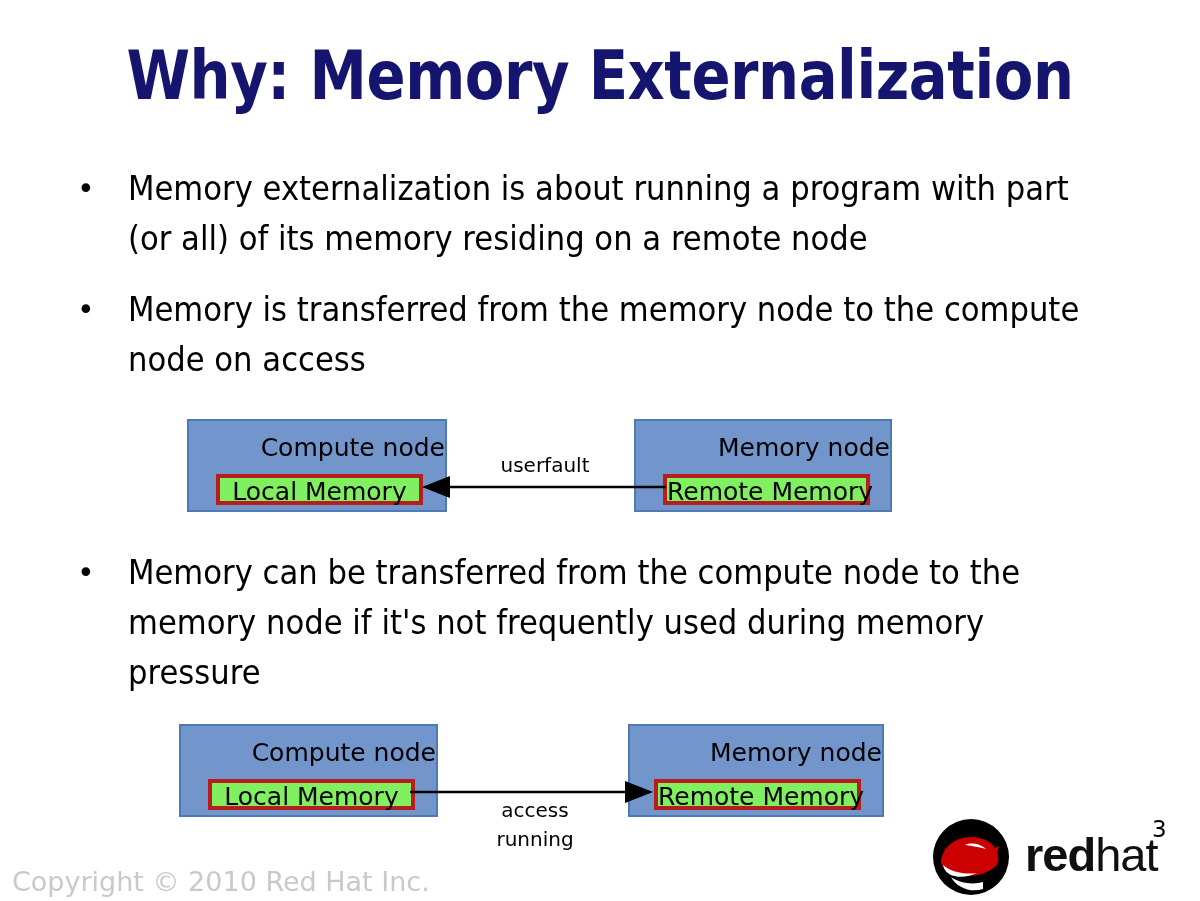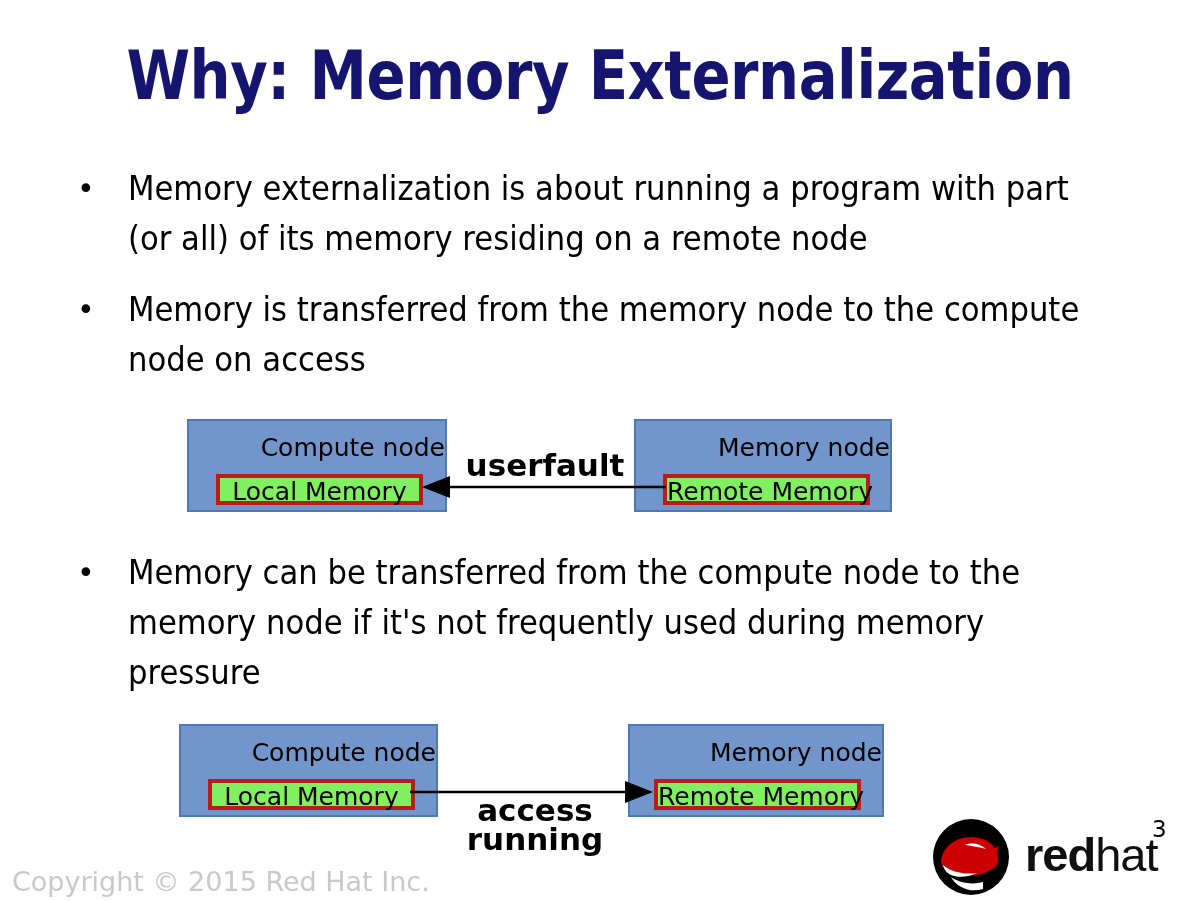--- a/index.html
+++ b/index.html
@@ -94,26 +94,25 @@
     font-size: 25px;
     line-height: 28px;
     color: #000000;
     text-align: center;
     white-space: nowrap;
   }
 
   .arrow-label {
     position: absolute;
     font-family: "DejaVu Sans", sans-serif;
-    font-size: 31px;
+    font-size: 20px;
     line-height: 29px;
     color: #000000;
     text-align: center;
     white-space: nowrap;
-    font-weight: bold;
   }
   .arrow-svg { position: absolute; overflow: visible; }
 
   
   #copyright {
     position: absolute;
     left: 12px;
     top: 865px;
     font-family: "DejaVu Sans", sans-serif;
     font-size: 27px;
@@ -207,21 +206,21 @@
 
     <svg class="arrow-svg" style="left:410px; top:777px;" width="245" height="32">
       <line x1="0" y1="15" x2="215" y2="15" stroke="#000000" stroke-width="2.5"></line>
       <polygon points="243,15 215,4 215,26" fill="#000000"></polygon>
     </svg>
 
     <div class="arrow-label" style="left:410px; top:796px; width:250px;">access</div>
     <div class="arrow-label" style="left:410px; top:825px; width:250px;">running</div>
   </div>
 
-  <div id="copyright">Copyright © 2015 Red Hat Inc.</div>
+  <div id="copyright">Copyright © 2010 Red Hat Inc.</div>
 
   <div id="slide-number">3</div>
 
   <svg id="redhat-logo" viewBox="0 0 262 80">
 
     <circle cx="46" cy="42" r="38" fill="#000000"></circle>
 
     <path d="M16 48 C16 34 29 22 46 22 C58 22 66 27 70 33 L74 31 L72 38 C74 42 74 47 71 51 C63 58 52 61 43 61 C30 61 20 56 16 48 Z" fill="#cc0000"></path>
     <path d="M18 50 C26 57 40 60 52 58 C44 62 33 63 26 60 C22 58 19 55 18 50 Z" fill="#ffffff"></path>
     <path d="M40 30 C47 27 56 29 61 34 C55 32 47 31 40 30 Z" fill="#ffffff"></path>

